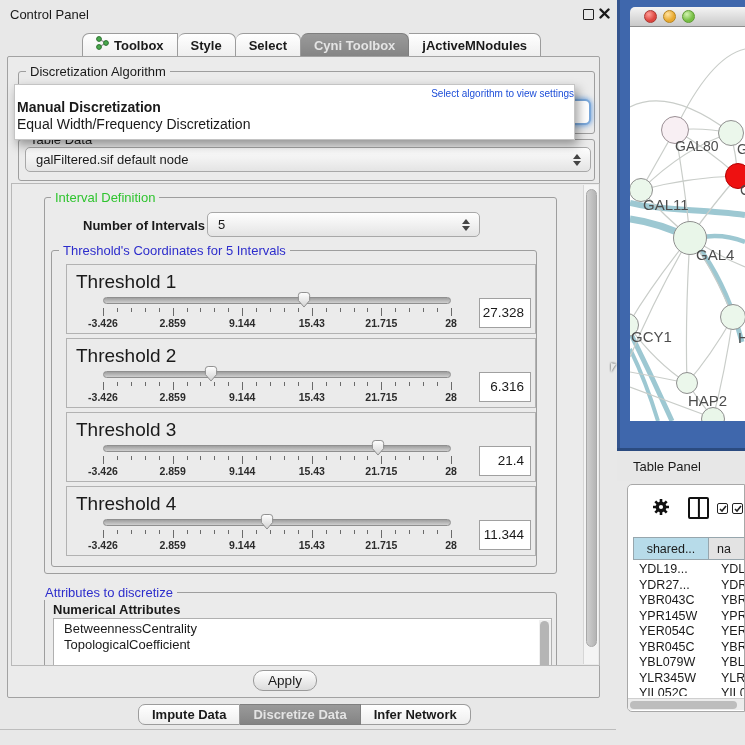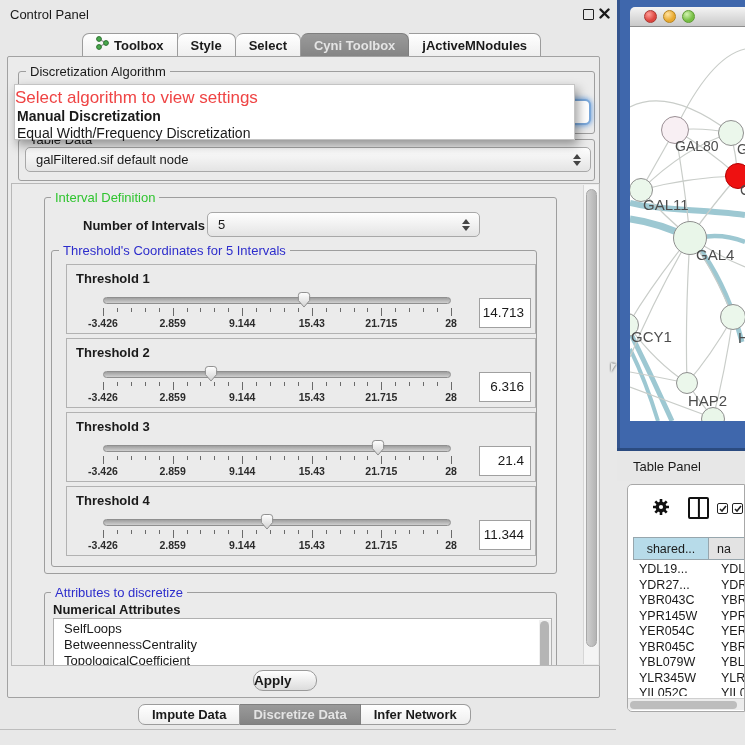--- a/index.html
+++ b/index.html
@@ -44,52 +44,52 @@
   .stepper .up { border-bottom:5px solid #444; }
   .stepper .dn { border-top:5px solid #444; }
 
   
   #algo-combo { left:25px; top:99px; width:566px; height:26px; border-radius:6px; background:#fff;
                 border:2px solid #7aa7d9; box-shadow:0 0 5px 1px rgba(90,150,220,.8); z-index:4; }
 
   
   #popup { left:14px; top:84px; width:561px; height:56px; background:#fff; border:1px solid #c4c4c4;
            box-shadow:3px 5px 10px rgba(0,0,0,.38); z-index:40; }
-  #popup-hint { text-align:left; color:#ef4444; font-size:17px; padding-top:3px; }
+  #popup-hint { text-align:right; color:#1d4ed8; font-size:10px; padding-top:3px; }
   .popup-item { font-size:14px; padding-left:2px; line-height:17px; }
   .popup-item.bold { font-weight:bold; }
 
   
   #settings-vp { left:11px; top:183px; width:589px; height:483px; border:1px solid #b8b8b8;
                  background:#ebebeb; overflow:hidden; }
   #vscroll { left:583px; top:185px; width:15px; height:479px; background:#f4f4f4; border-left:1px solid #d6d6d6; z-index:6;}
   #vscroll-thumb { position:absolute; left:2px; top:4px; width:11px; height:458px; border-radius:6px;
                    background:linear-gradient(90deg,#cfcfcf,#b4b4b4); border:1px solid #a8a8a8; }
 
   .thr-box { position:absolute; left:54px; width:470px; height:70px; border:1px solid #b2b2b2; background:#ebebeb; }
-  .thr-label { position:absolute; left:9px; top:6px; font-weight:bold; font-size:13px; }
+  .thr-label { position:absolute; left:9px; top:6px; font-weight:normal; font-size:19px; }
   .slider { position:absolute; left:36px; top:30px; width:348px; height:30px; }
   .track { position:absolute; left:0; top:2px; width:100%; height:7px; border-radius:4px;
            background:linear-gradient(#9f9f9f,#cfcfcf); border:1px solid #8f8f8f; }
   .thumb { position:absolute; top:-4px; width:15px; height:18px; transform:translateX(-50%); }
   .ticks { position:absolute; left:0; top:13px; width:100%; height:9px; }
   .tick { position:absolute; top:0; width:1px; background:#6a6a6a; }
   .ticklabels { position:absolute; left:0; top:22px; width:100%; height:12px; }
   .ticklabels span { position:absolute; transform:translateX(-50%); font-size:10.5px; font-weight:bold; color:#2c2c2c; white-space:nowrap; }
   .valbox { position:absolute; left:412px; top:33px; width:52px; height:30px; background:#fff;
             border:1px solid #a0a0a0; text-align:right; line-height:28px; padding-right:6px; font-size:13.5px; }
 
   #attr-list { position:absolute; left:52px; top:617px; width:499px; height:100px; background:#fff;
                border:1px solid #b0b0b0; overflow:hidden; padding:2px 0 0 10px; }
   .attr-item { font-size:13px; line-height:16px; }
   #attr-scroll { position:absolute; left:485px; top:1px; width:12px; height:96px; background:#f0f0f0; }
   #attr-scroll i { position:absolute; left:1px; top:1px; width:9px; height:62px; background:#b5b5b5; border-radius:5px; display:block;}
 
   #apply-btn { left:253px; top:670px; width:64px; height:21px; border:1px solid #9a9a9a; border-radius:10px;
-               background:linear-gradient(#ffffff,#dcdcdc); text-align:left; line-height:19px; font-size:13.5px;font-weight:bold; }
+               background:linear-gradient(#ffffff,#dcdcdc); text-align:center; line-height:19px; font-size:13.5px; }
 
   
   #net-window { left:617px; top:0; width:128px; height:450px; background:#3f67ac; border-left:3px solid #34548e; }
   #net-titlebar { left:630px; top:7px; width:115px; height:20px; border-radius:5px 0 0 0;
                   background:linear-gradient(#f4f4f4,#c9c9c9); border-bottom:1px solid #8e8e8e; }
   .light { position:absolute; top:3px; width:13px; height:13px; border-radius:50%; }
   .light.red { left:14px; background:radial-gradient(circle at 35% 30%, #ff9d97, #dd4640 60%); border:1px solid #a83732; }
   .light.yellow { left:33px; background:radial-gradient(circle at 35% 30%, #ffe2a0, #e8a930 60%); border:1px solid #b5841f; }
   .light.green { left:52px; background:radial-gradient(circle at 35% 30%, #d2f2b0, #77bf45 60%); border:1px solid #5d9a33; }
   #net-canvas { left:630px; top:27px; width:115px; height:394px; background:#fff; overflow:hidden; }
@@ -235,21 +235,21 @@
           </div>
        <div class="ticklabels">
             <span style="left:0%">-3.426</span>
             <span style="left:20%">2.859</span>
             <span style="left:40%">9.144</span>
             <span style="left:60%">15.43</span>
             <span style="left:80%">21.715</span>
             <span style="left:100%">28</span>
           </div>
      </div>
-     <div class="valbox">14.713</div>
+     <div class="valbox">27.328</div>
       </div>
     <div class="thr-box" style="top:154px;">
         <div class="thr-label">Threshold 2</div>
      <div class="slider">
        <div class="track"></div>
        <svg class="thumb" style="left:30.999809075287978%" viewBox="0 0 16 18">
          <defs>
               <linearGradient id="tg1" x1="0" y1="0" x2="0" y2="1">
            <stop offset="0" stop-color="#ffffff"></stop>
                 <stop offset="1" stop-color="#d2d2d2"></stop>
@@ -395,27 +395,26 @@
             <span style="left:40%">9.144</span>
             <span style="left:60%">15.43</span>
             <span style="left:80%">21.715</span>
             <span style="left:100%">28</span>
           </div>
      </div>
      <div class="valbox">11.344</div>
       </div>
 
     <div class="groupbox" style="left:32px; top:408px; width:513px; height:140px;"></div>
-    <div class="grouptitle t-blue" style="left:39px; top:401px;">Attributes to discretize</div>
+    <div class="grouptitle t-blue" style="left:29px; top:401px;">Attributes to discretize</div>
     <div class="abs" style="left:41px; top:418px; font-weight:bold;">Numerical Attributes</div>
     <div id="attr-list" style="left:41px; top:434px;">
       <div id="attr-scroll">
           <i></i>
         </div>
-    <div class="attr-item">SelfLoops</div>
         <div class="attr-item">BetweennessCentrality</div>
         <div class="attr-item">TopologicalCoefficient</div>
       </div>
   </div>
 
   <div id="vscroll" class="abs">
     <div id="vscroll-thumb"></div>
   </div>
 
   <div id="apply-btn" class="abs">Apply</div>

